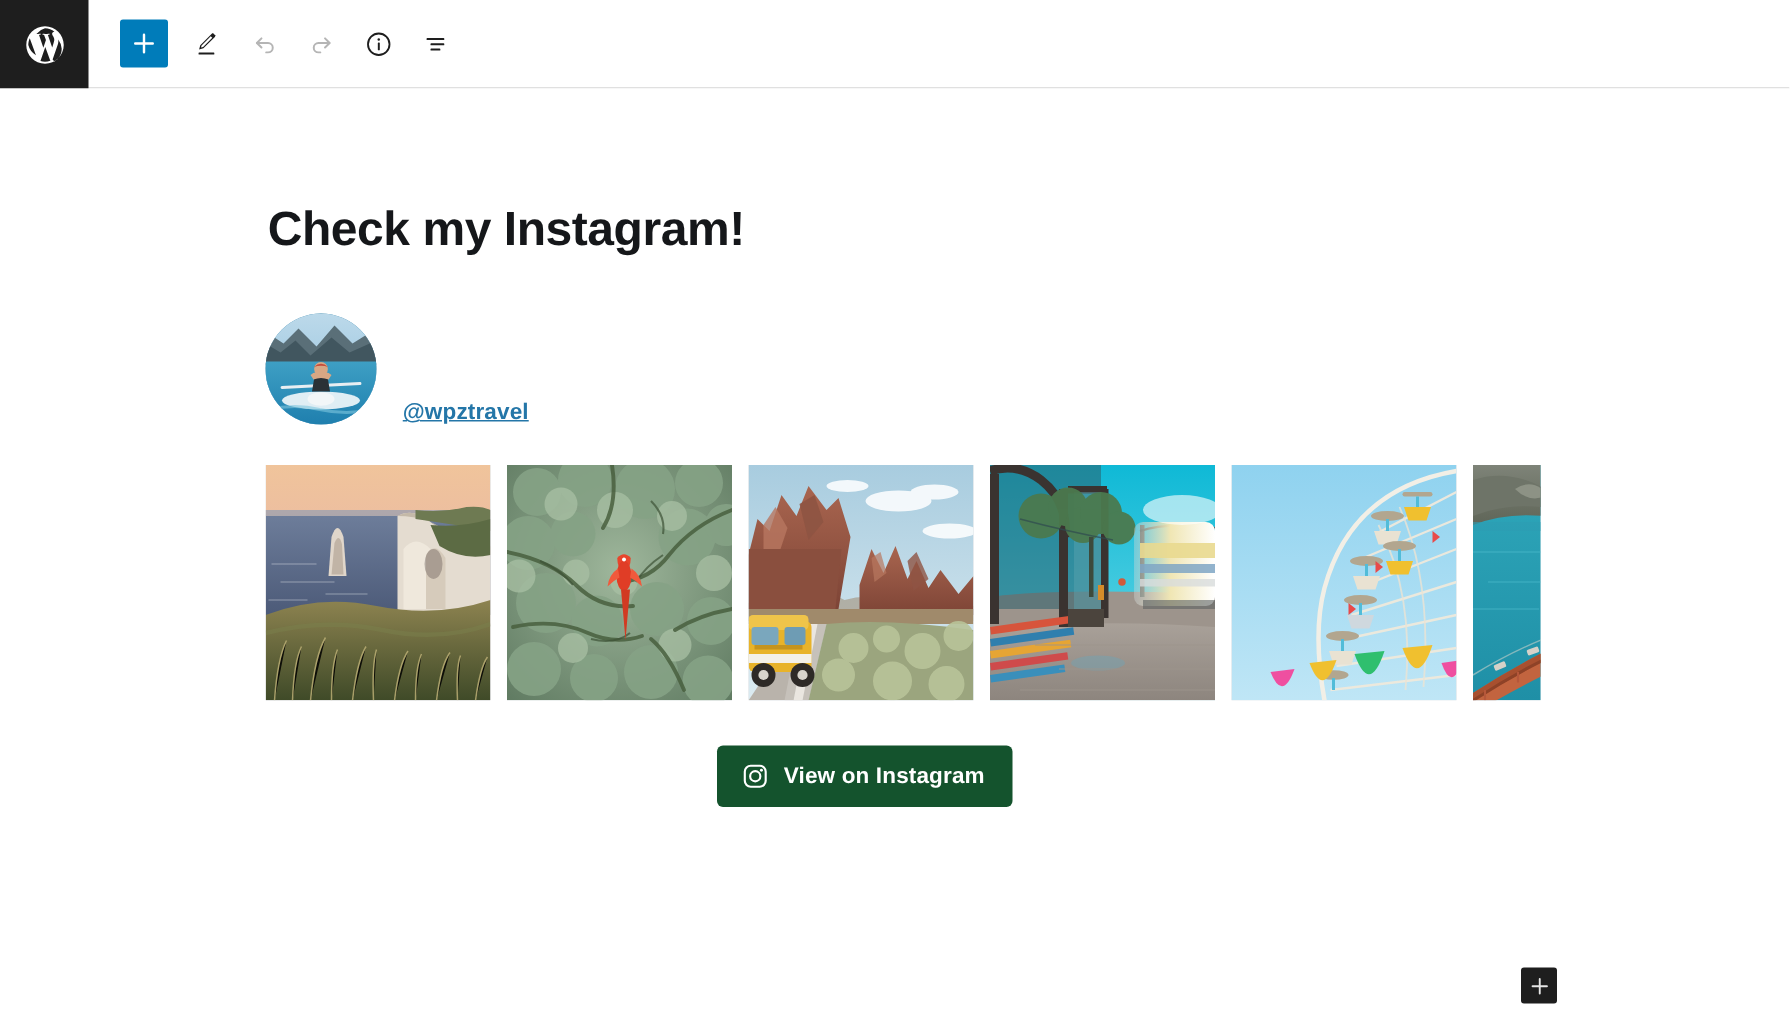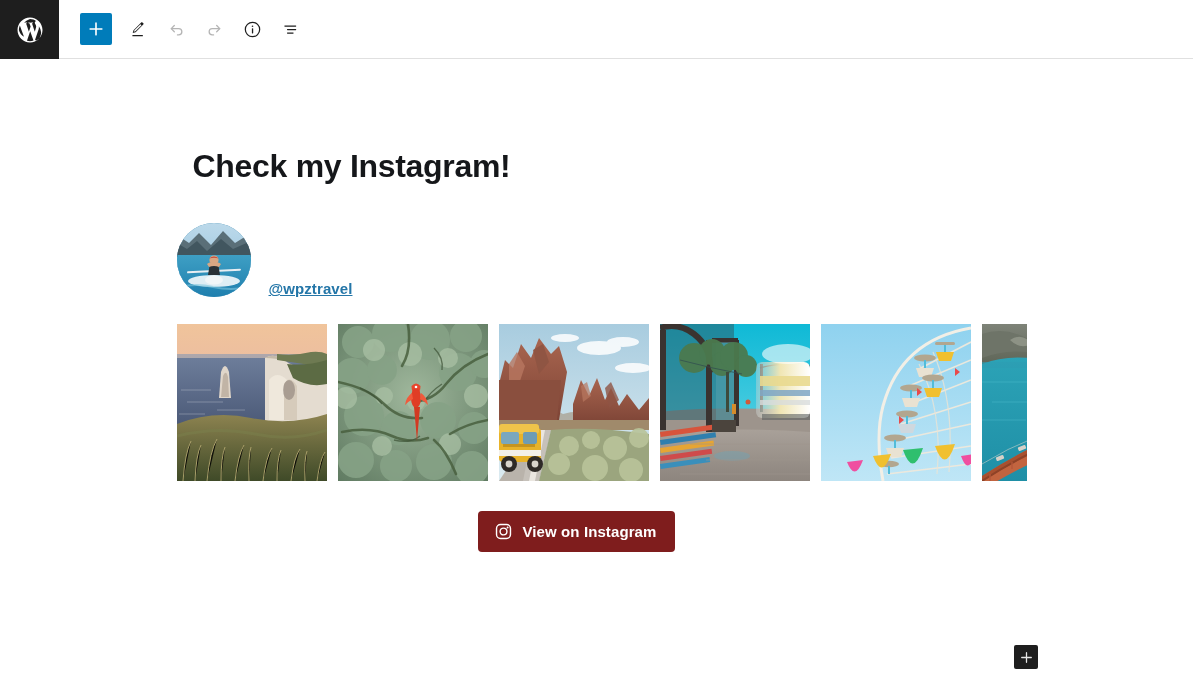--- a/index.html
+++ b/index.html
@@ -78,21 +78,21 @@
     padding-top: 72px;
     position: relative;
   }
 
   .page-heading {
     font-size: 32px;
     line-height: 1.2;
     font-weight: bold;
     color: #15171a;
     letter-spacing: -0.3px;
-    margin: 16px;
+    margin: 2px;
     padding: 0;
   }
 
   
   .insta-block { margin-top: 38px; }
 
   .insta-profile {
     display: flex;
     align-items: flex-end;
     gap: 18px;
@@ -136,21 +136,21 @@
     margin-top: 30px;
     display: flex;
     justify-content: center;
     width: 840px;
     margin-left: -20px;
   }
   .insta-cta {
     display: inline-flex;
     align-items: center;
     gap: 10px;
-    background: #7f1d1d;
+    background: #14532d;
     color: #ffffff;
     border: none;
     border-radius: 4px;
     padding: 11px 19px 11px 16px;
     font-size: 15px;
     font-weight: bold;
     letter-spacing: 0.1px;
     cursor: pointer;
     font-family: "Liberation Sans", sans-serif;
   }

